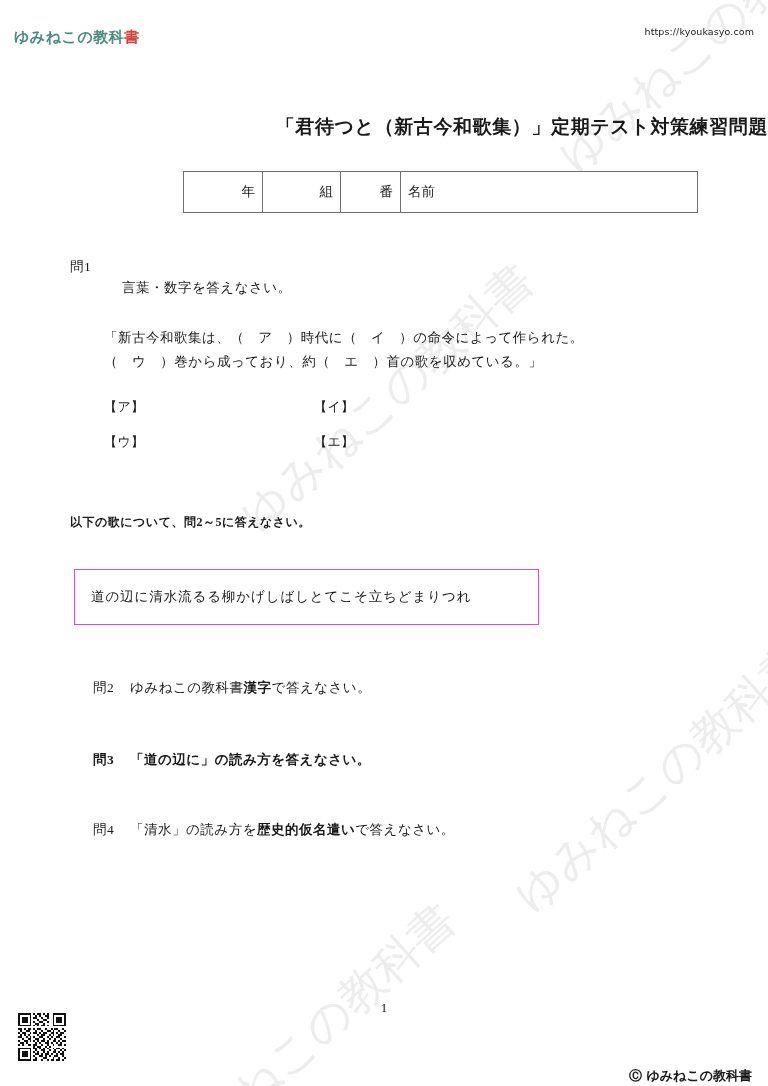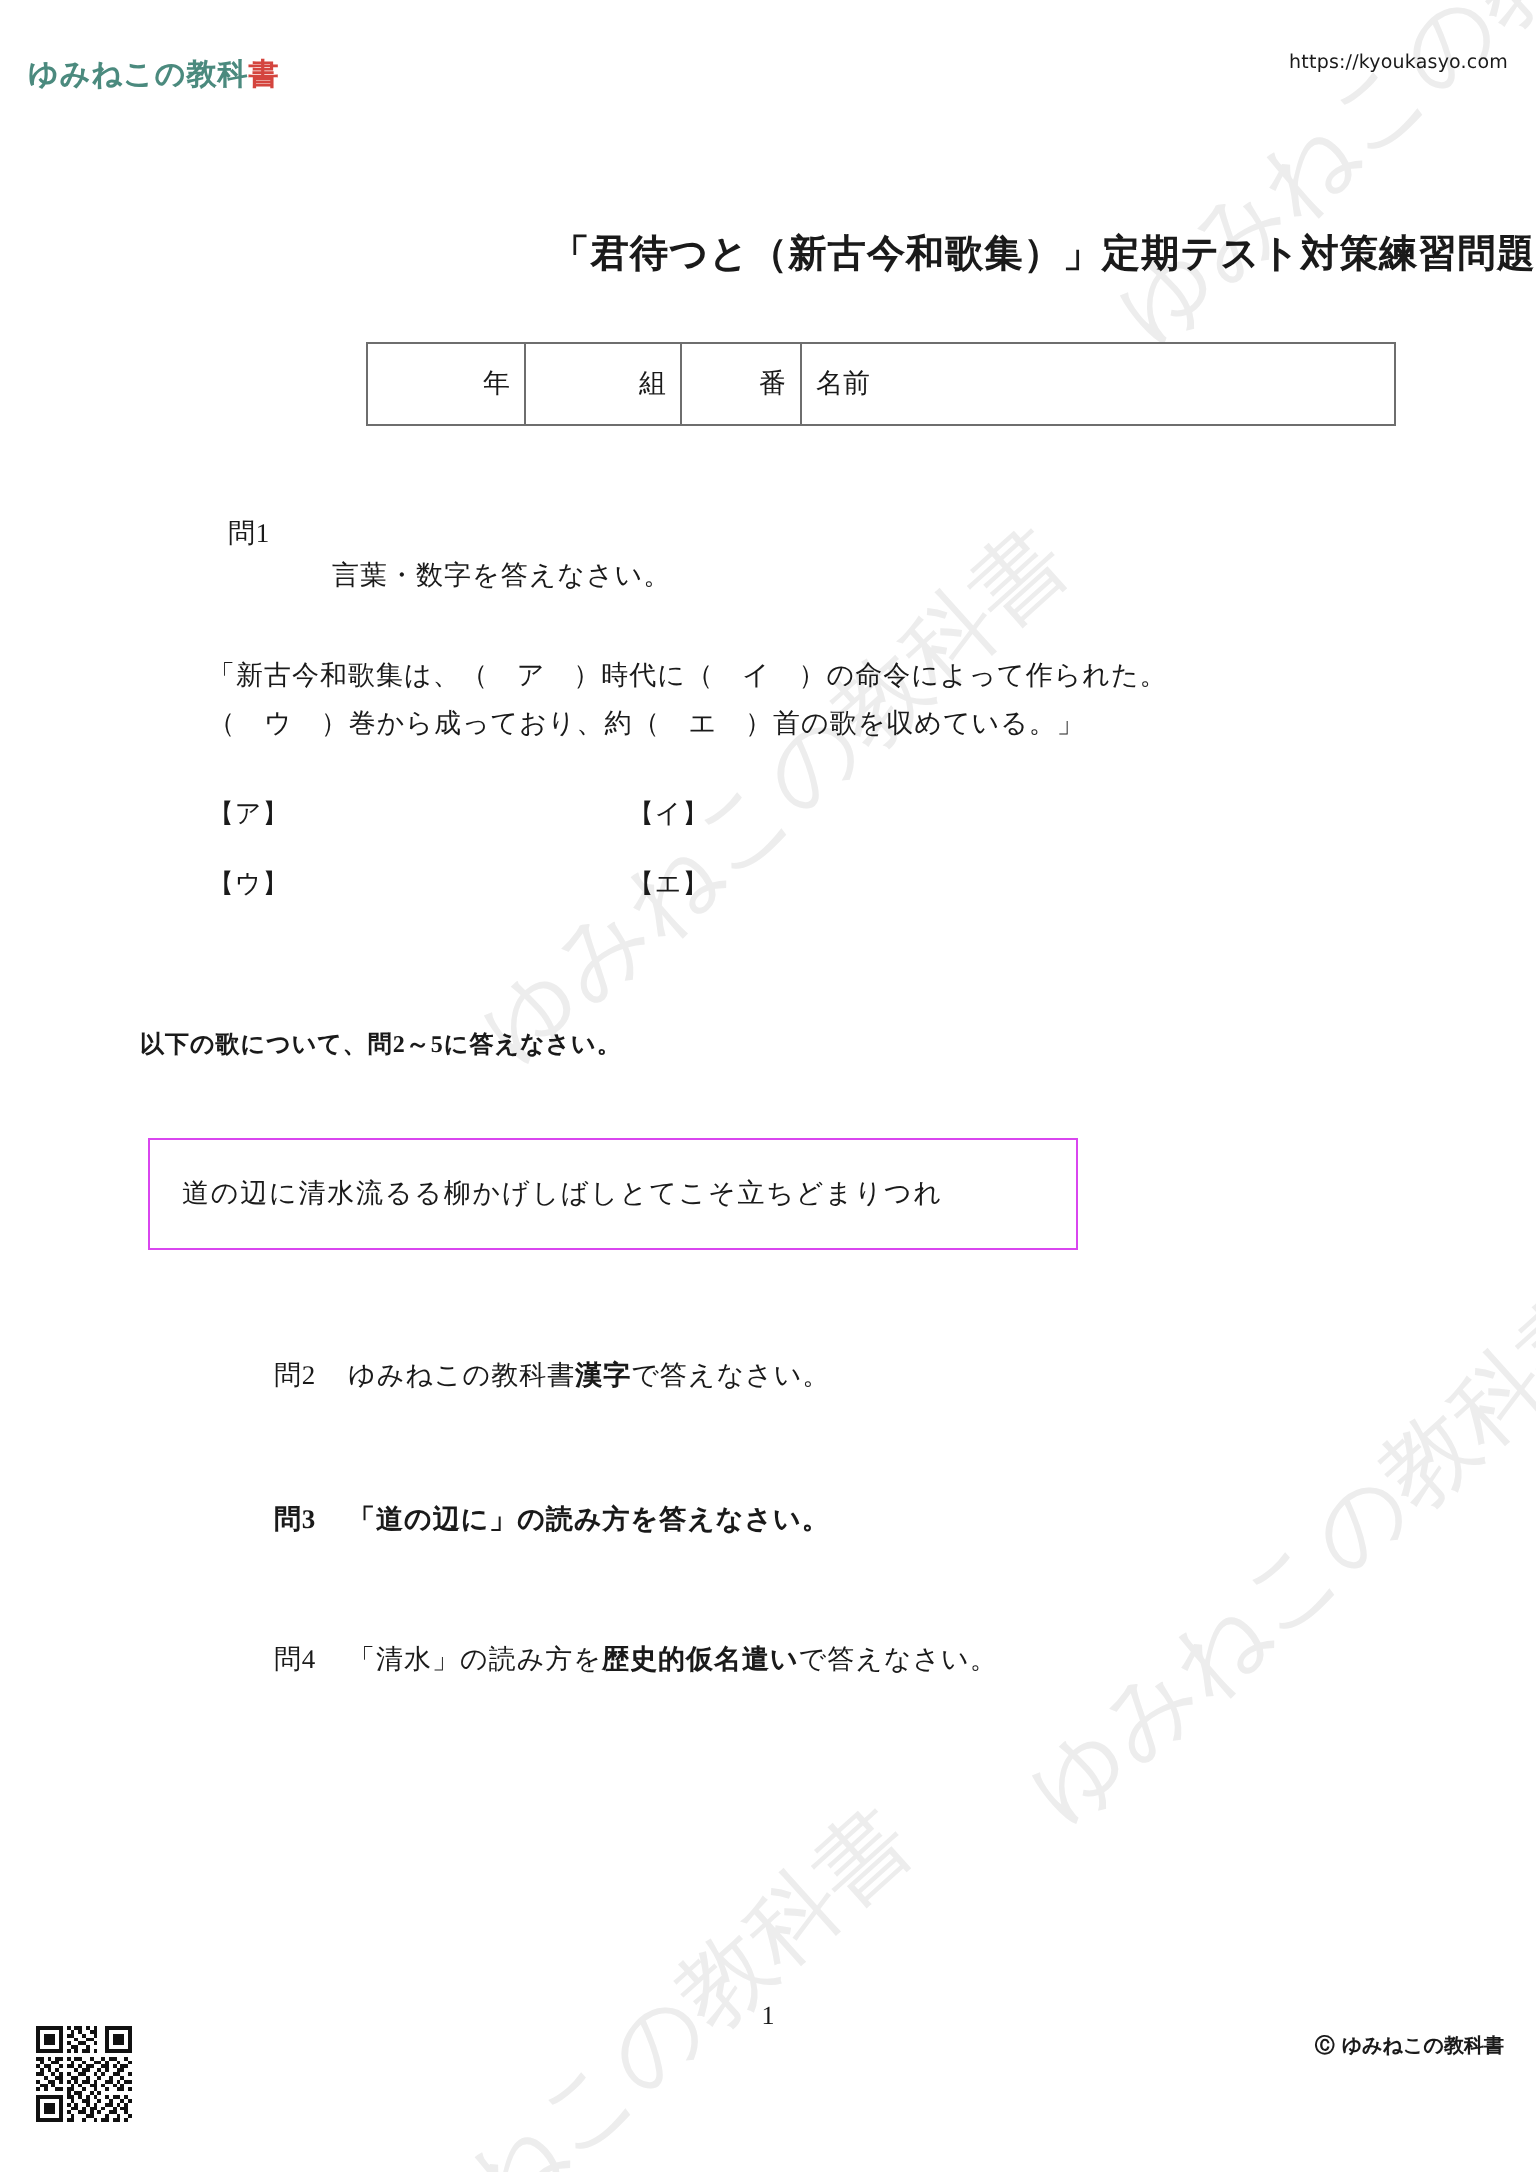--- a/index.html
+++ b/index.html
@@ -96,21 +96,21 @@
   .name-table .cell-name{ text-align:left; }
 
   
   .content{
     position:absolute;
     left:0; top:0;
     width:768px; height:1086px;
     z-index:2;
   }
 
-  .q-block{ position:absolute;margin-left:44px; }
+  .q-block{ position:absolute; }
 
   .q-label{
     display:inline-block;
     font-size:13.5px;
     letter-spacing:0.4px;
   }
   .q-text{
     font-size:13.5px;
     letter-spacing:0.5px;
     line-height:1.75;
@@ -188,23 +188,23 @@
   .page-number{
     position:absolute;
     left:0; top:1000px;
     width:768px;
     text-align:center;
     font-size:13px;
     z-index:2;
   }
   .copyright{
     position:absolute;
-    right:16px; top:1016px;
+    right:16px; top:1067px;
     font-family:"DejaVu Sans","Liberation Sans",sans-serif;
-    font-size:10px;
+    font-size:13px;
     font-weight:700;
     color:#1a1a1a;
     z-index:3;
     margin-left:32px;
   }
 </style>
 </head>
 <body>
 
 <div class="watermark-layer">

